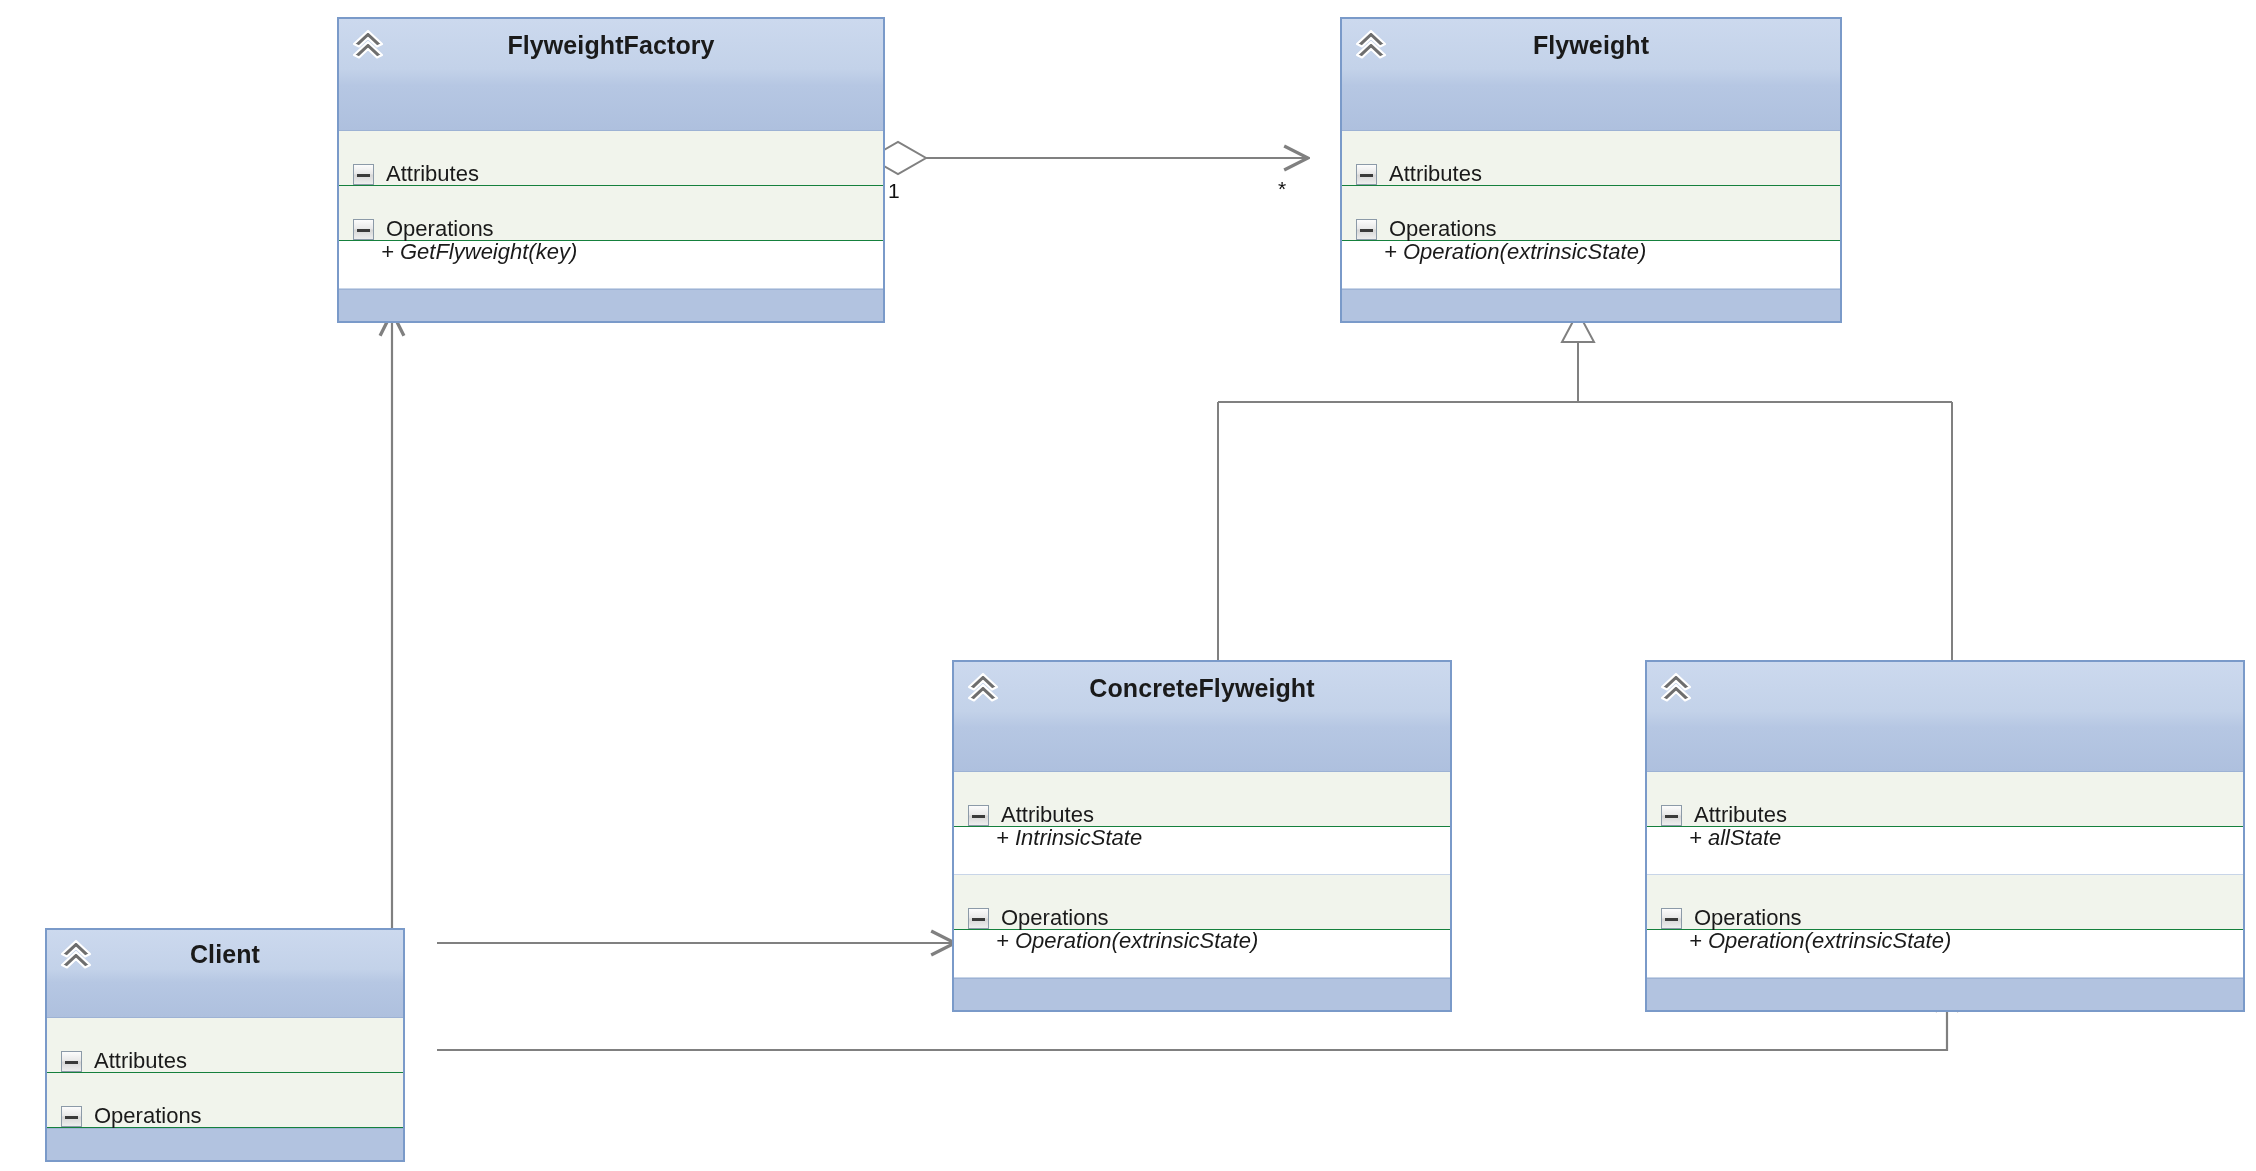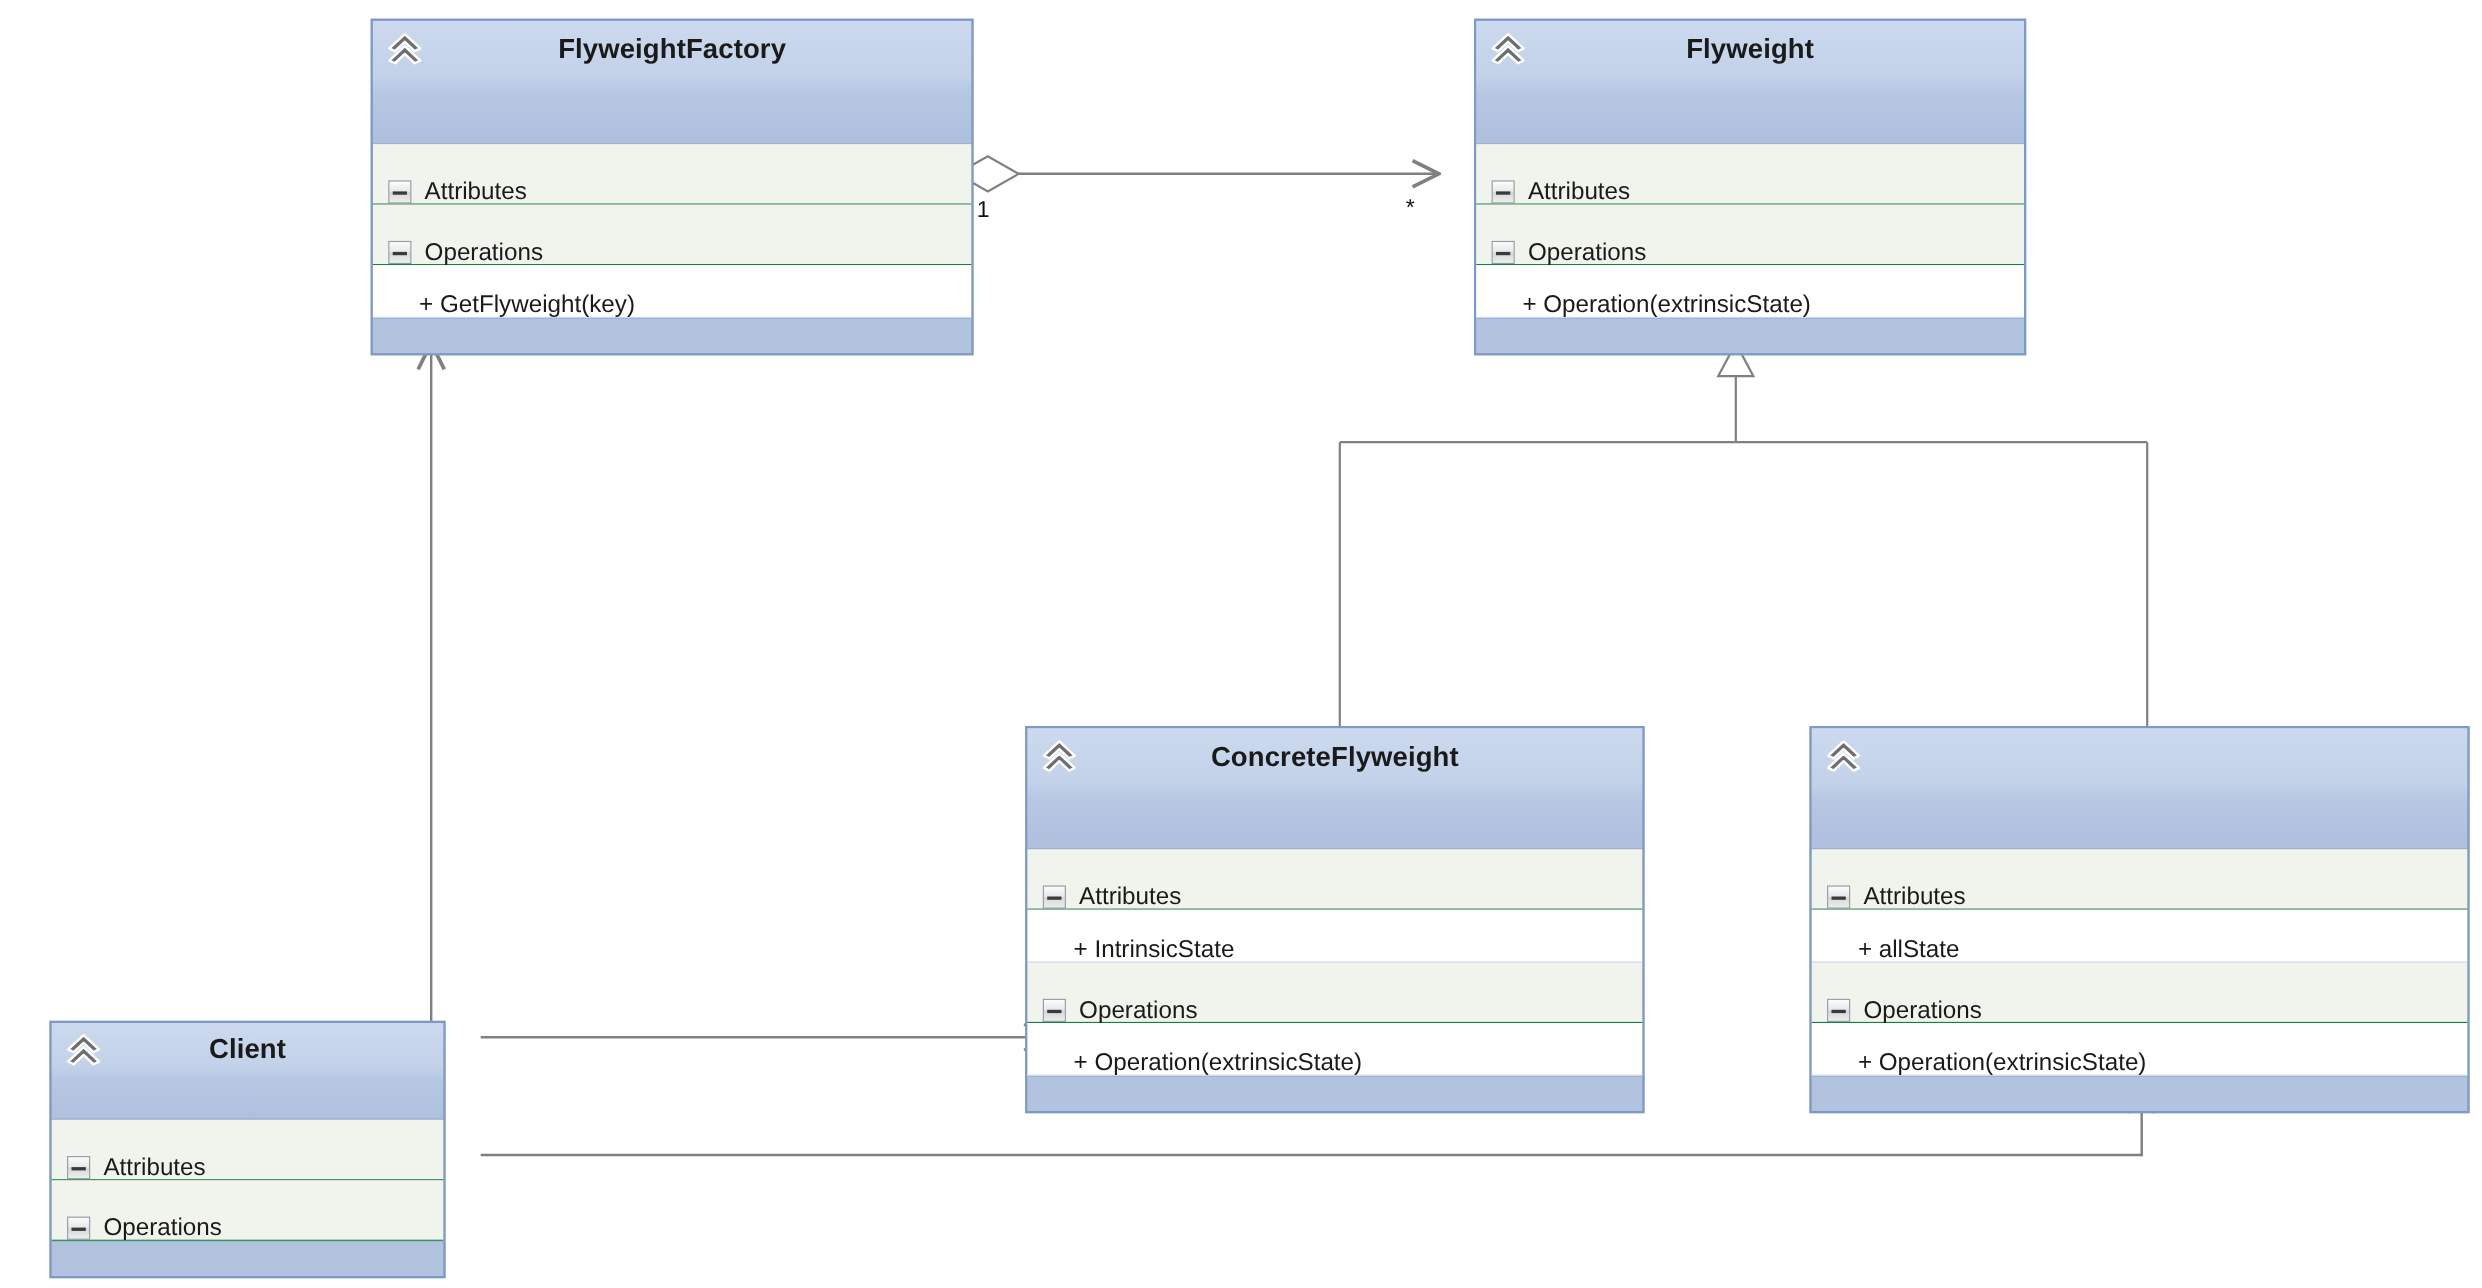--- a/index.html
+++ b/index.html
@@ -105,23 +105,24 @@
     background: #3a3a3a;
   }
 
   .cls-member {
     position: relative;
     box-sizing: border-box;
     background: #ffffff;
     border-bottom: 1px solid #c8d5e8;
     height: 48px;
     display: flex;
-    align-items: flex-end;
+    align-items: flex-start;
     padding-left: 42px;
     white-space: nowrap;
+    font-style: italic;
   }
   .member-text {
     font-size: 22px;
     color: #1a1a1a;
     line-height: 1;
   }
 
   .cls-footer {
     box-sizing: border-box;
     background: #b2c3e0;
@@ -216,21 +217,21 @@
     <div class="cls-section">
       <span class="minus-box"></span>
       <span class="section-label">Operations</span>
     </div>
     <div class="cls-member">
       <span class="member-text">+ Operation(extrinsicState)</span>
     </div>
     <div class="cls-footer"></div>
   </div>
 
-  <div class="uml-class" style="left:932px; top:660px; width:563px;">
+  <div class="uml-class" style="left:952px; top:660px; width:500px;">
     <div class="cls-header" style="height:110px;">
       <svg class="chevron-icon" viewBox="0 0 34 34">
         <path d="M3,16 L17,3 L31,16 L26,18.5 L17,10 L8,18.5 Z" fill="#6e6e6e" stroke="#ffffff" stroke-width="2.2" stroke-linejoin="round"></path>
         <path d="M3,27 L17,14 L31,27 L26,29.5 L17,21 L8,29.5 Z" fill="#6e6e6e" stroke="#ffffff" stroke-width="2.2" stroke-linejoin="round"></path>
       </svg>
       <div class="cls-title">ConcreteFlyweight</div>
     </div>
     <div class="cls-section">
       <span class="minus-box"></span>
       <span class="section-label">Attributes</span>

